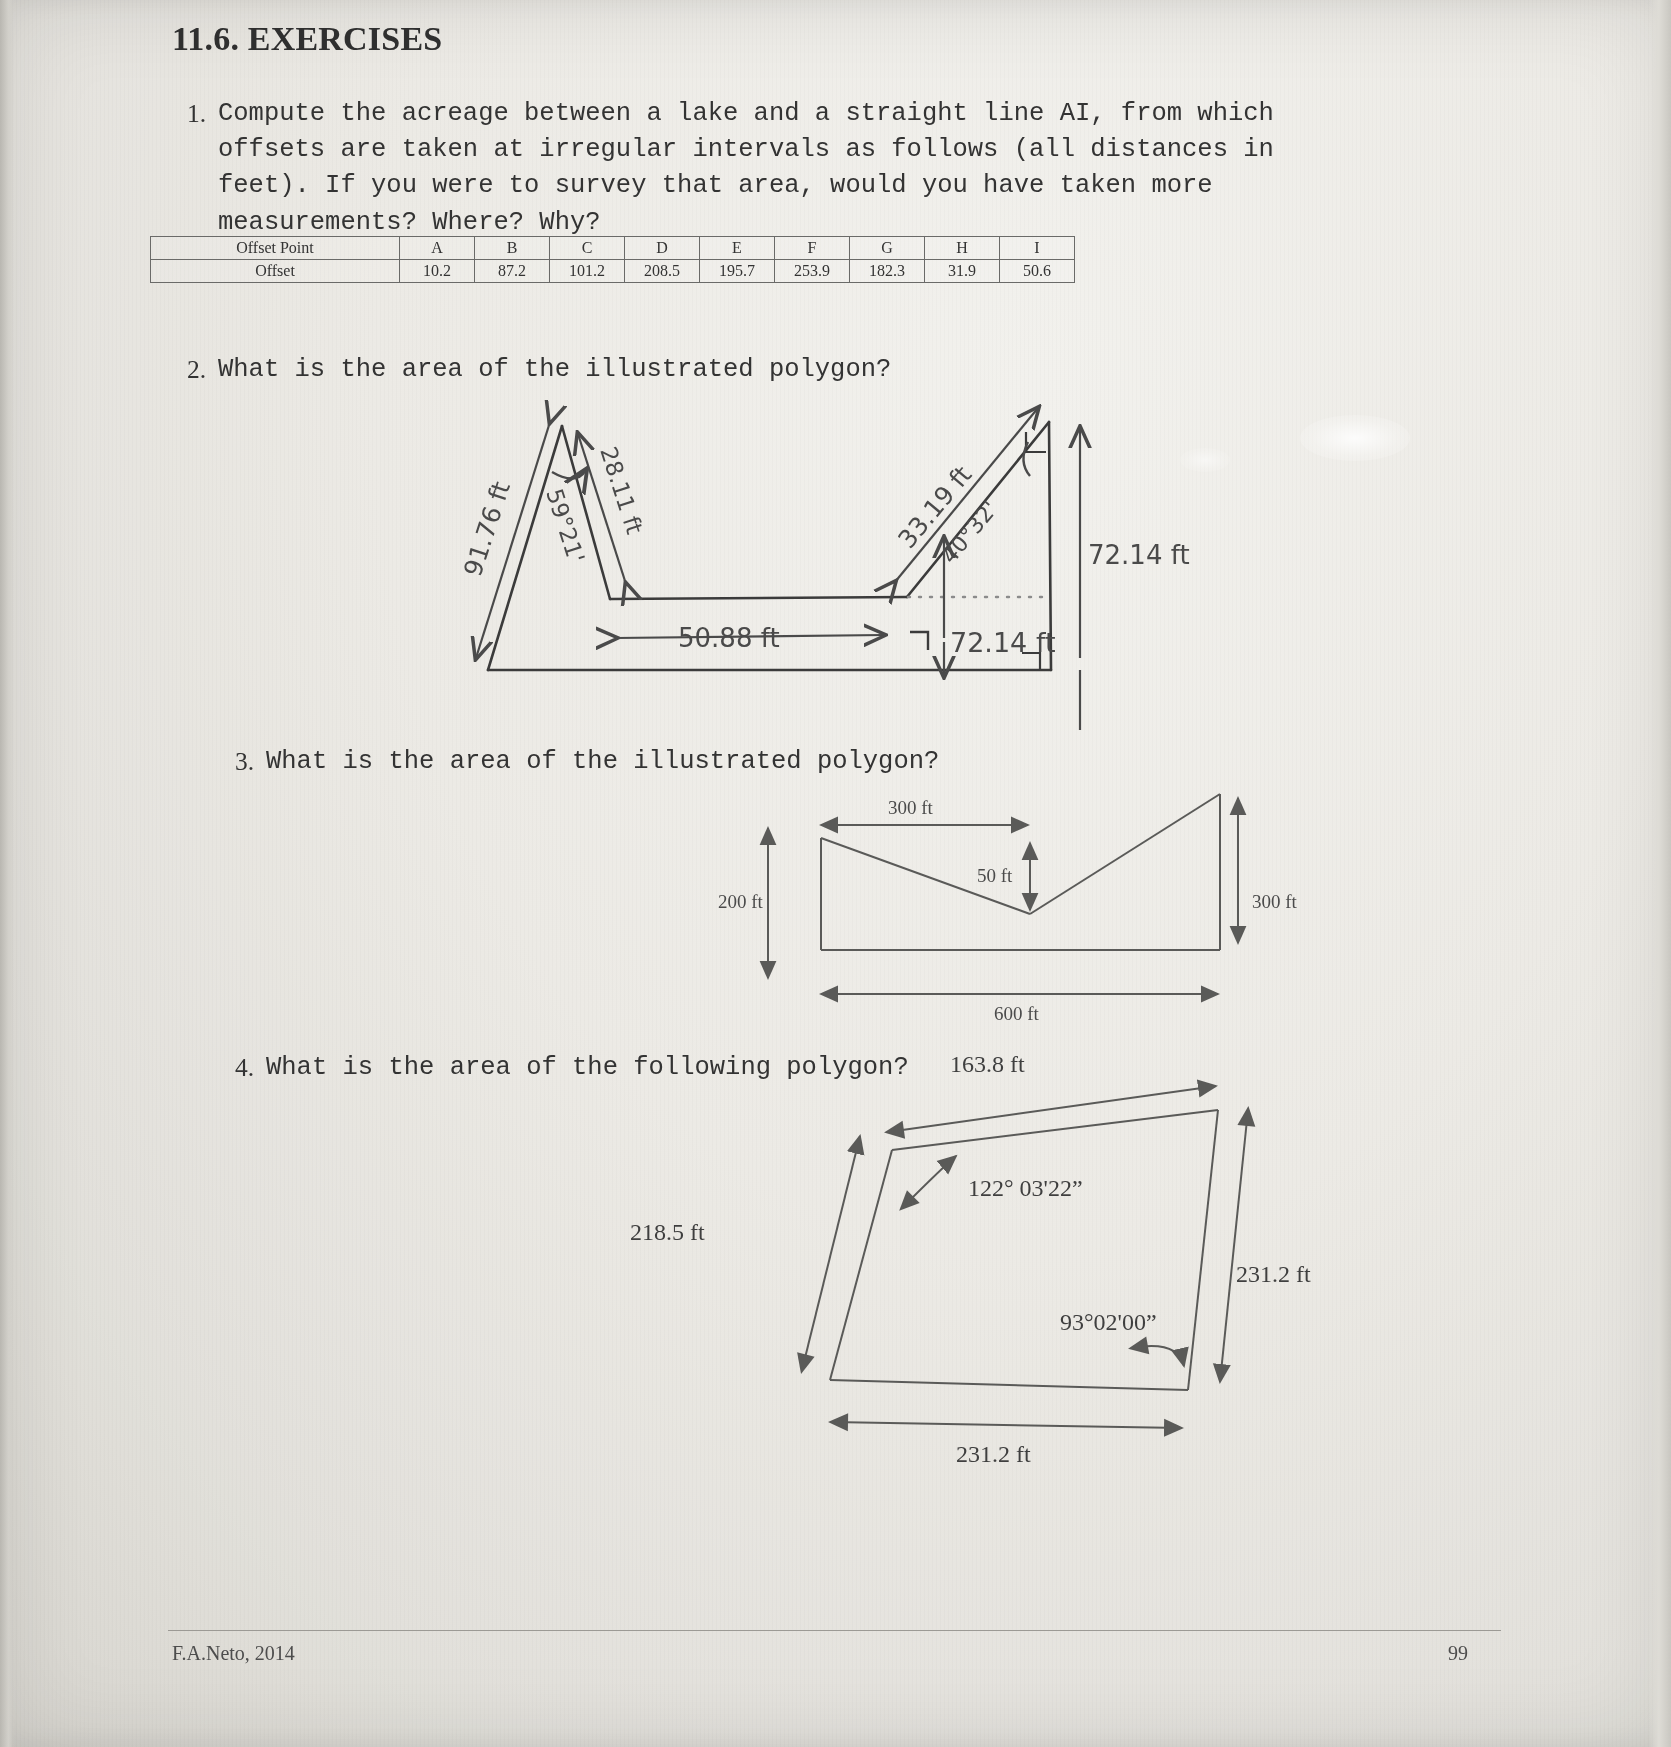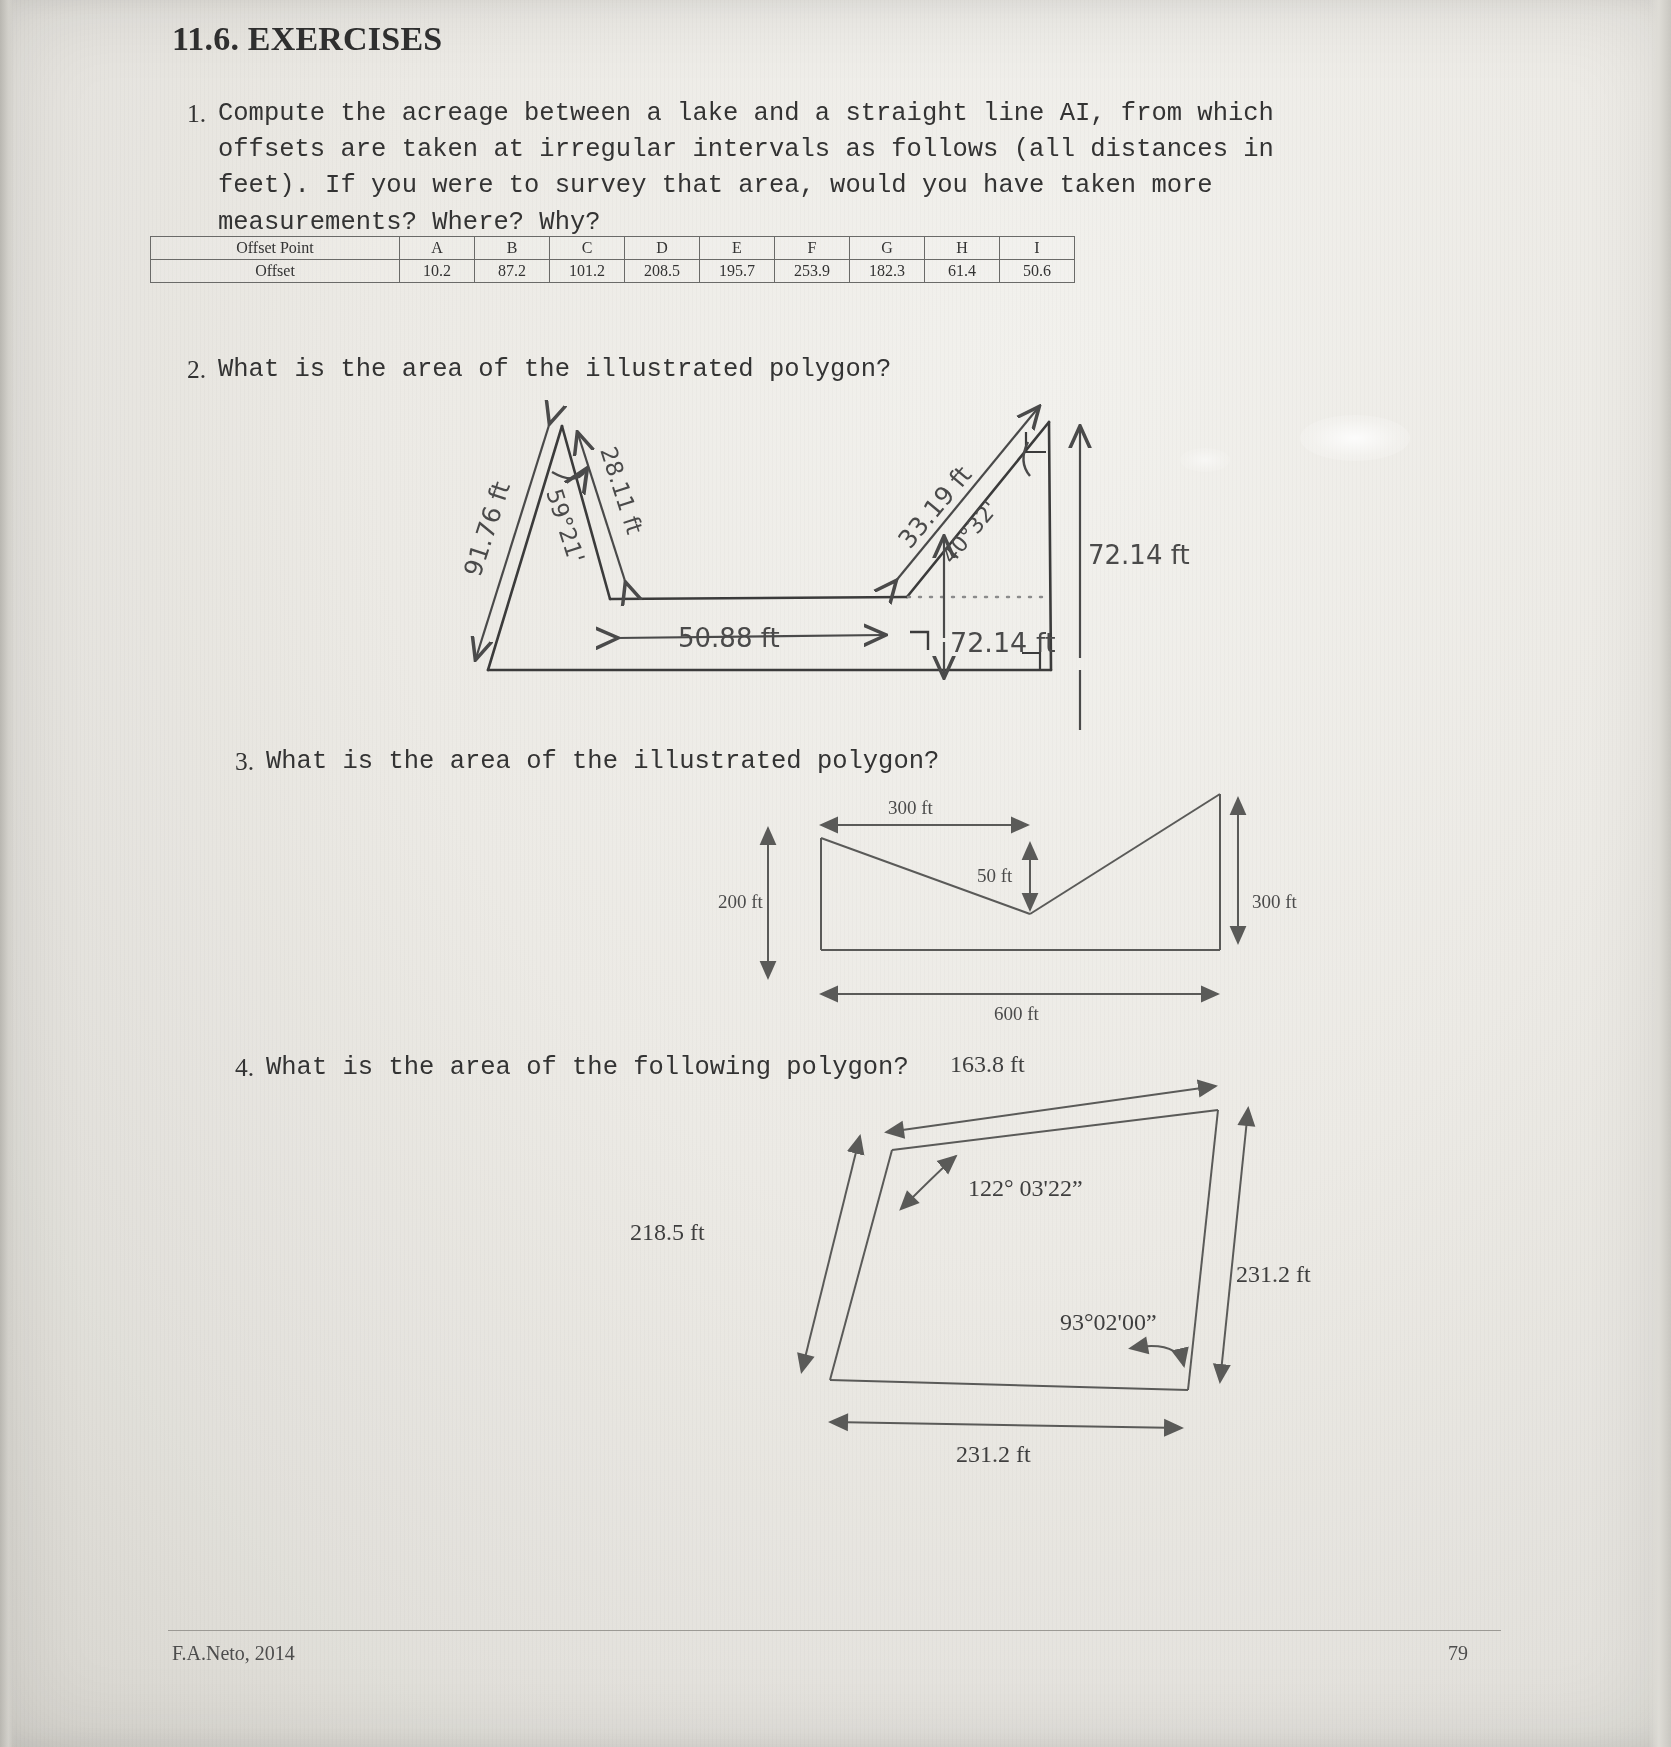--- a/index.html
+++ b/index.html
@@ -180,21 +180,21 @@
       </tr>
       <tr>
         <td class="rowhead">Offset</td>
         <td class="c">10.2</td>
         <td class="c">87.2</td>
         <td class="c">101.2</td>
         <td class="c">208.5</td>
         <td class="c">195.7</td>
         <td class="c">253.9</td>
         <td class="c">182.3</td>
-        <td class="c">61.4</td>
+        <td class="c">31.9</td>
         <td class="c">50.6</td>
       </tr>
     </tbody>
   </table>
 
   <div class="exercise" style="left:172px; top:352px; width:900px;">
     <span class="num">2.</span>
     <span class="body">What is the area of the illustrated polygon?</span>
   </div>
 
@@ -360,15 +360,15 @@
       <path d="M372,298 Q418,290 424,316" stroke="#5a5a58" stroke-width="2" fill="none" marker-start="url(#qArrowStart)" marker-end="url(#qArrowEnd)"></path>
       <text class="printed-lg" x="300" y="280">93°02'00”</text>
 
       <path d="M72,372 L422,378" stroke="#5a5a58" stroke-width="2" fill="none" marker-start="url(#qArrowStart)" marker-end="url(#qArrowEnd)"></path>
       <text class="printed-lg" x="196" y="412">231.2 ft</text>
     </svg>
   </div>
 
   <div class="footer-rule"></div>
   <div class="footer-left">F.A.Neto, 2014</div>
-  <div class="footer-right">79</div>
+  <div class="footer-right">99</div>
 
 </div>
 
 </body></html>

